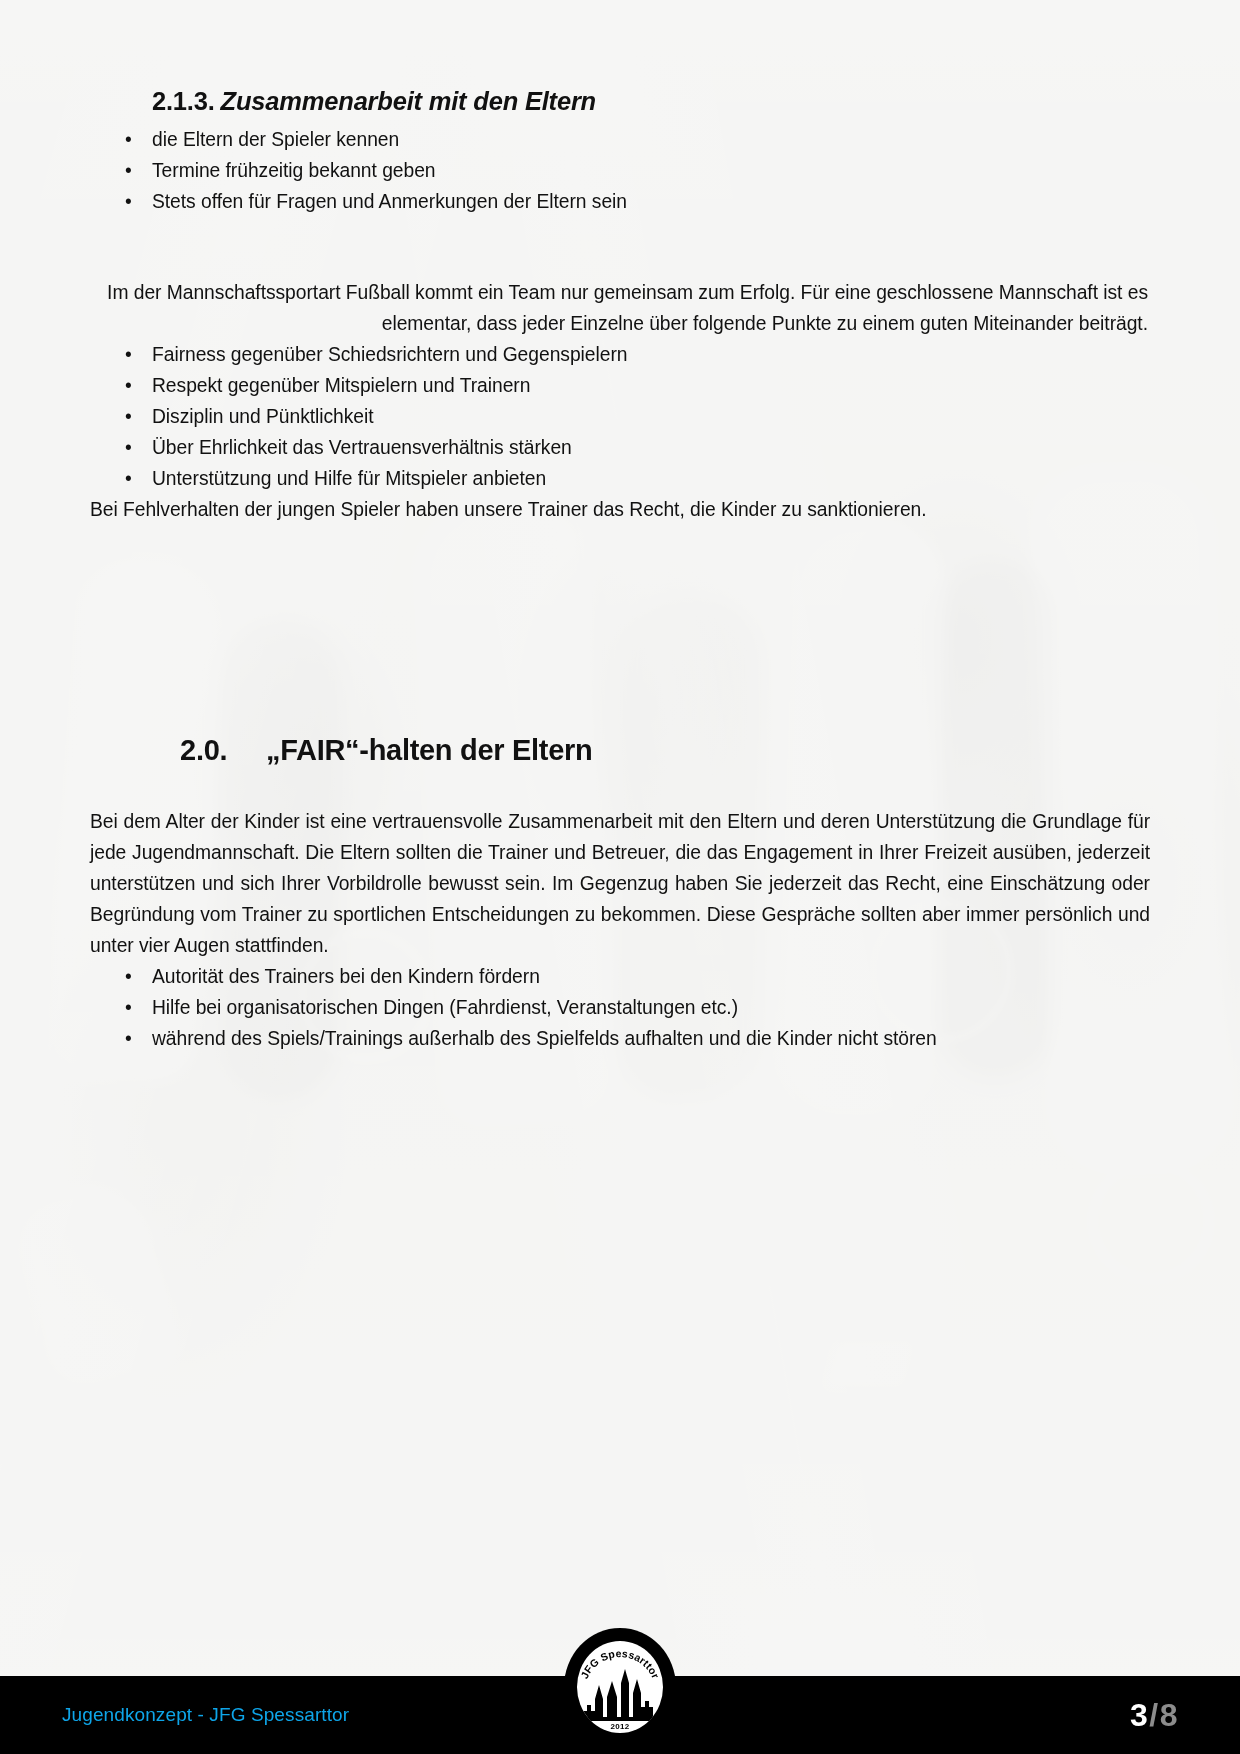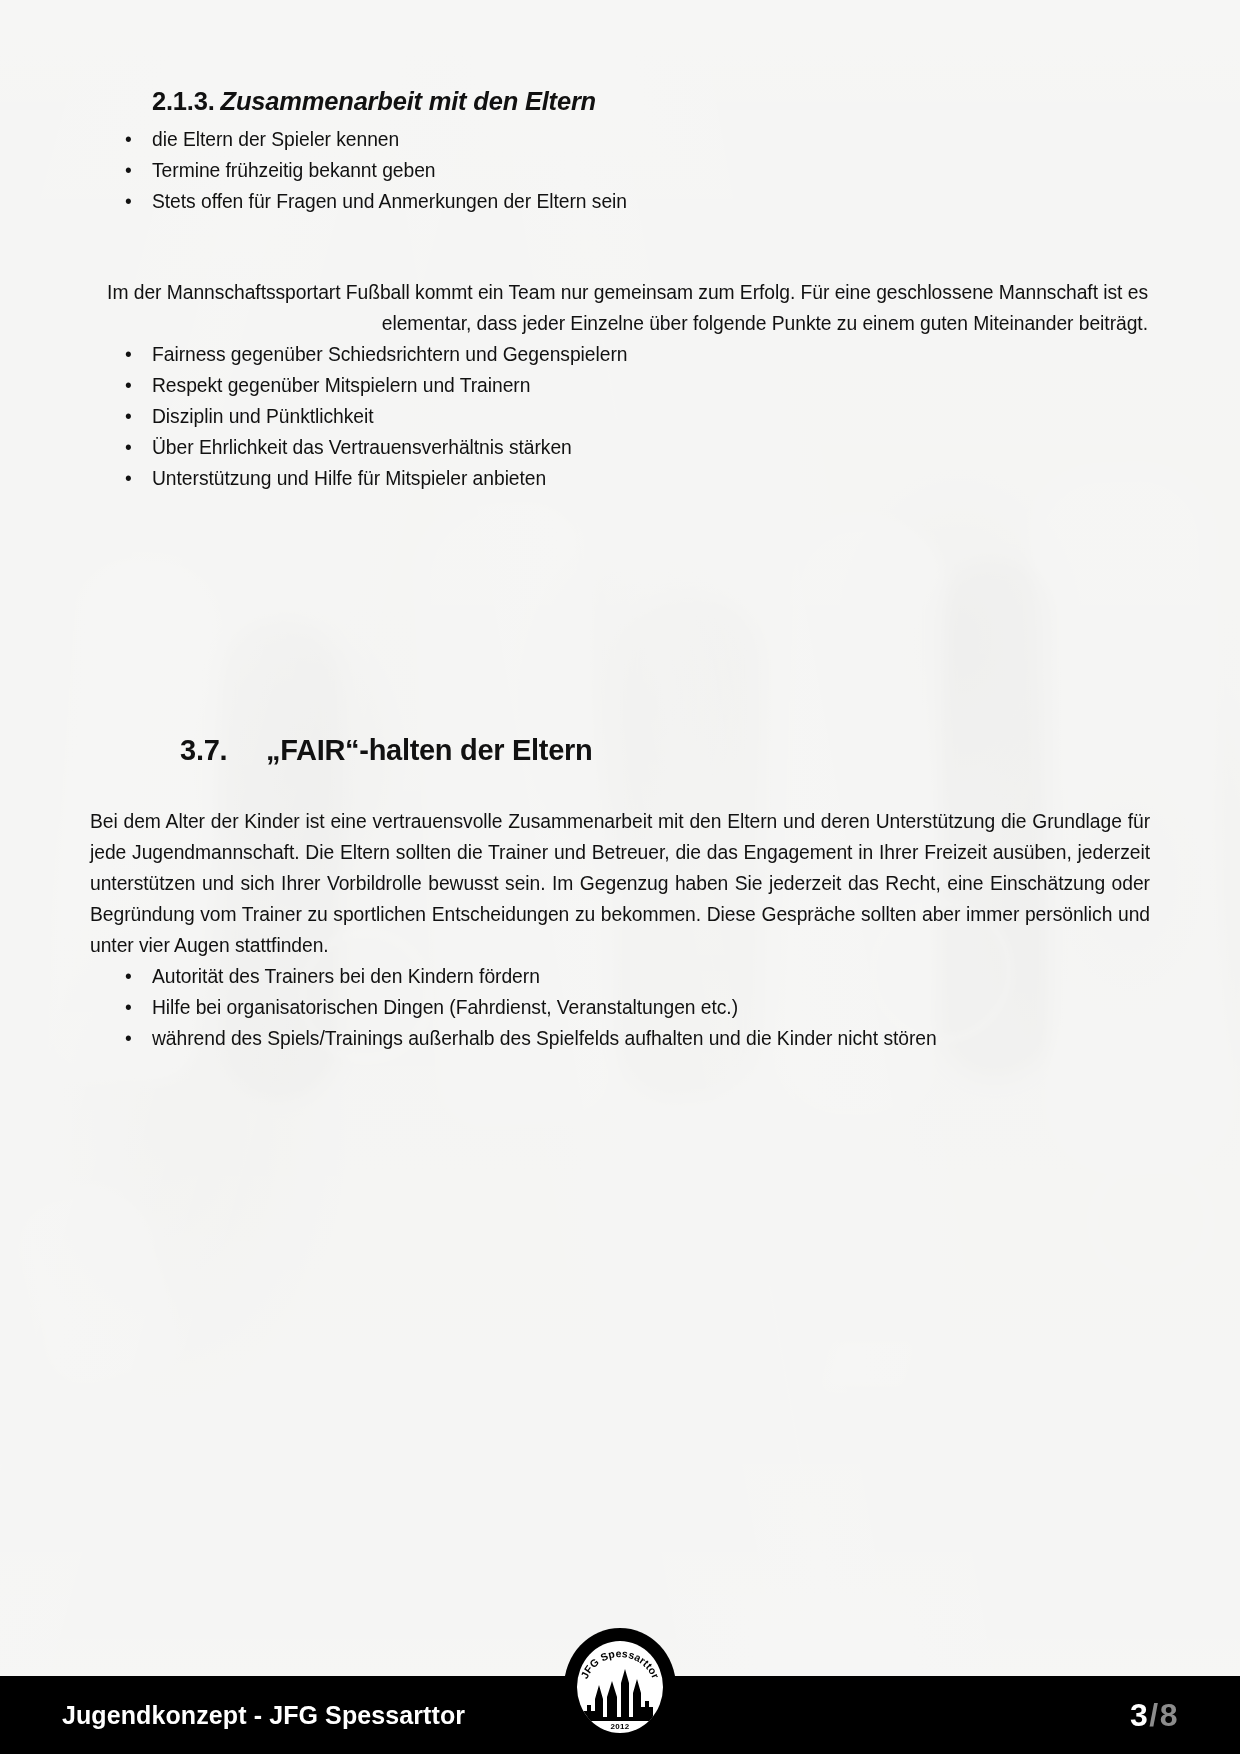--- a/index.html
+++ b/index.html
@@ -144,23 +144,23 @@
     bottom: 0;
     width: 1240px;
     height: 78px;
     background: #000000;
   }
   .footer-title {
     position: absolute;
     left: 62px;
     top: 50%;
     transform: translateY(-50%);
-    color: #ffffff;
-    font-size: 25px;
-    font-weight: bold;
+    color: #0ea5e9;
+    font-size: 19px;
+    font-weight: normal;
     letter-spacing: 0.1px;
     white-space: nowrap;
   }
   .footer-page {
     position: absolute;
     right: 62px;
     top: 50%;
     transform: translateY(-50%);
     font-size: 32px;
     font-weight: bold;
@@ -289,25 +289,26 @@
         </li>
         <li>
           <span class="dot">•</span>
           <span>Über Ehrlichkeit das Vertrauensverhältnis stärken</span>
         </li>
         <li>
           <span class="dot">•</span>
           <span>Unterstützung und Hilfe für Mitspieler anbieten</span>
         </li>
       </ul>
+      <p class="body">Bei Fehlverhalten der jungen Spieler haben unsere Trainer das Recht, die Kinder zu sanktionieren.</p>
     </div>
 
     <div class="blk" style="left:90px; top:698px; width:1060px;">
       <h2 class="h2" style="margin-left:28px;">
-        <span>3.7.</span><span>     </span><span>„FAIR“-halten der Eltern</span>
+        <span>2.0.</span><span>     </span><span>„FAIR“-halten der Eltern</span>
       </h2>
       <p class="body justify" style="margin-top:4px;">Bei dem Alter der Kinder ist eine vertrauensvolle Zusammenarbeit mit den Eltern und deren Unterstützung die Grundlage für jede Jugendmannschaft. Die Eltern sollten die Trainer und Betreuer, die das Engagement in Ihrer Freizeit ausüben, jederzeit unterstützen und sich Ihrer Vorbildrolle bewusst sein. Im Gegenzug haben Sie jederzeit das Recht, eine Einschätzung oder Begründung vom Trainer zu sportlichen Entscheidungen zu bekommen. Diese Gespräche sollten aber immer persönlich und unter vier Augen stattfinden.</p>
       <ul class="bullets" style="margin-left:28px;">
         <li>
           <span class="dot">•</span>
           <span>Autorität des Trainers bei den Kindern fördern</span>
         </li>
         <li>
           <span class="dot">•</span>
           <span>Hilfe bei organisatorischen Dingen (Fahrdienst, Veranstaltungen etc.)</span>

